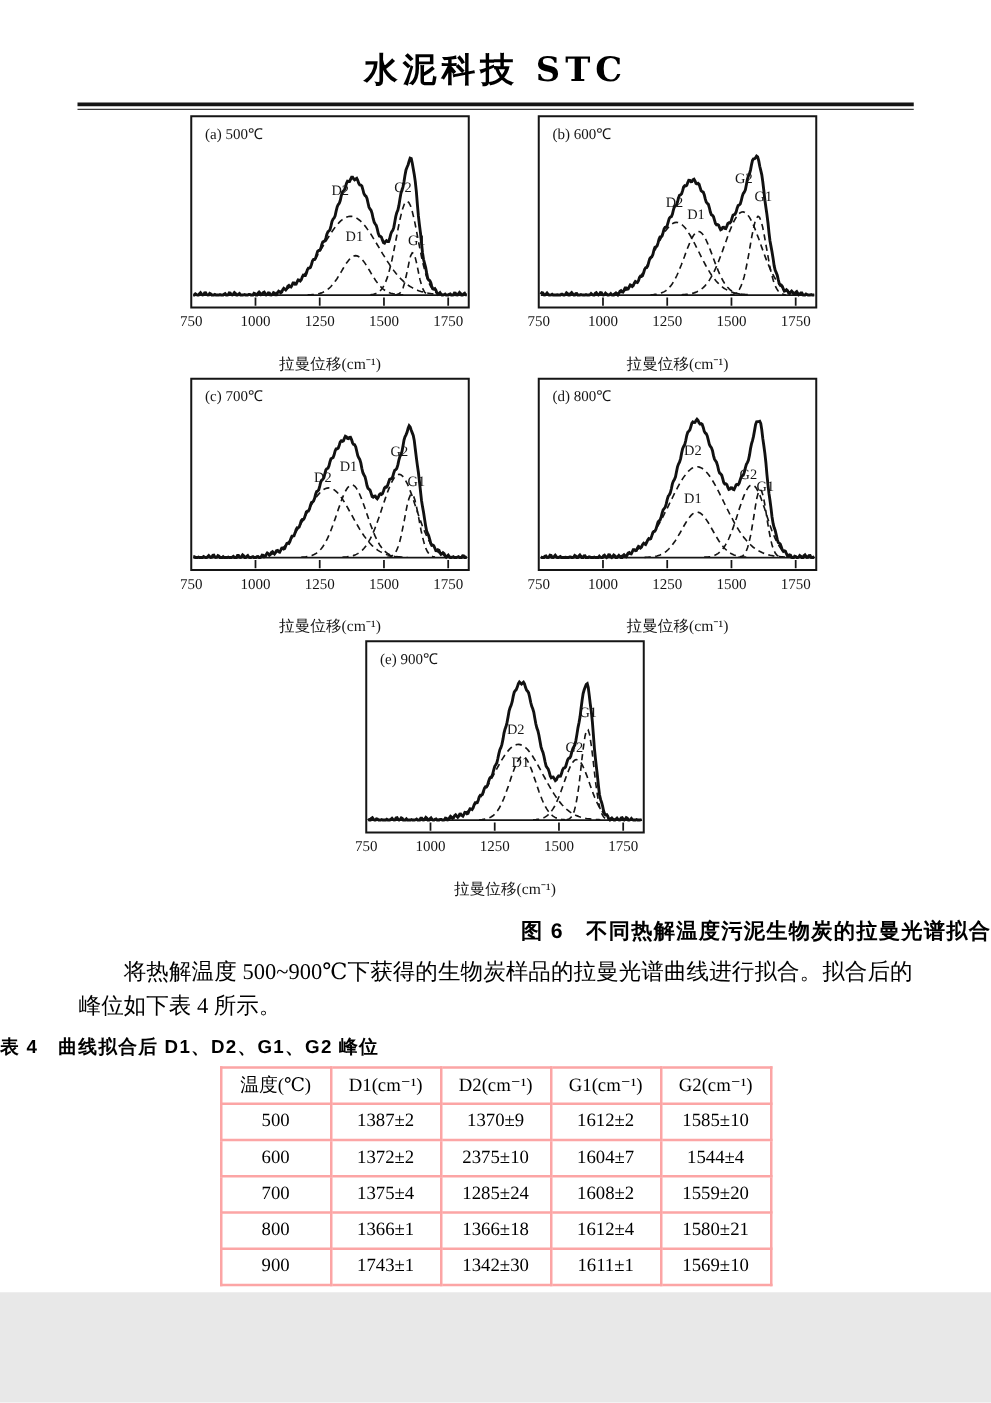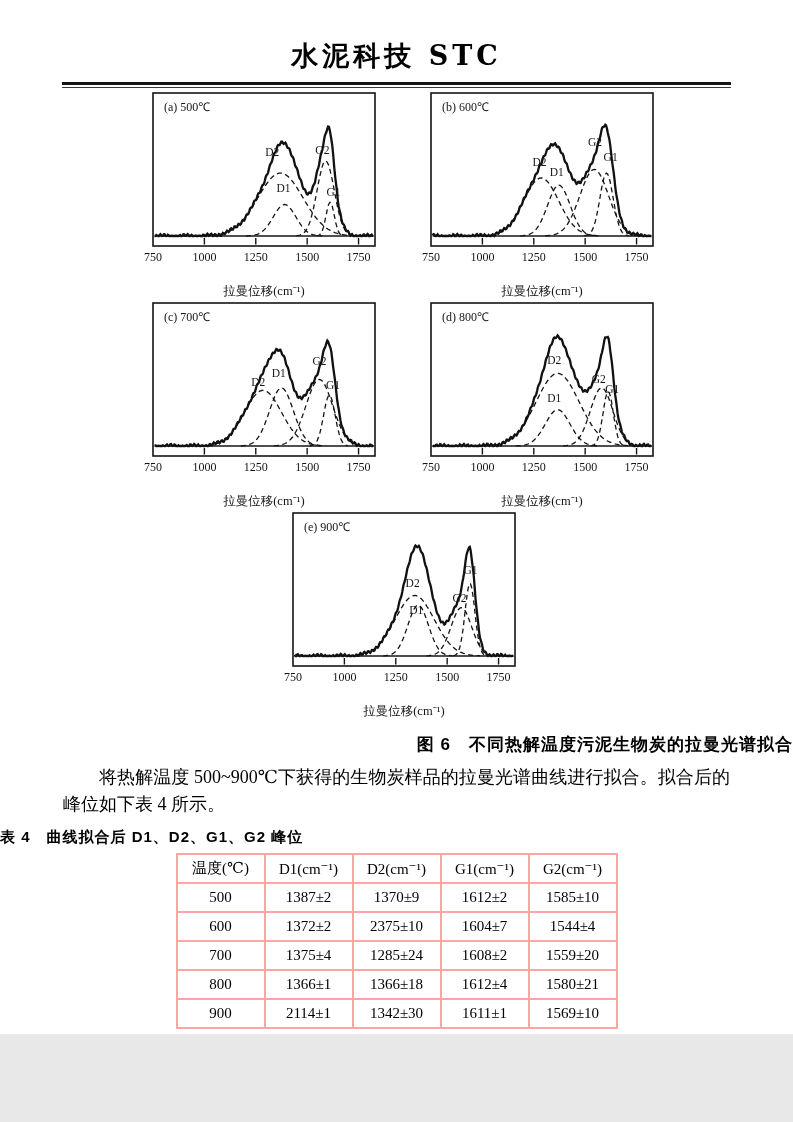--- a/index.html
+++ b/index.html
@@ -235,21 +235,21 @@
         </tr>
         <tr>
           <td>800</td>
           <td>1366±1</td>
           <td>1366±18</td>
           <td>1612±4</td>
           <td>1580±21</td>
         </tr>
         <tr>
           <td>900</td>
-          <td>2114±1</td>
+          <td>1743±1</td>
           <td>1342±30</td>
           <td>1611±1</td>
           <td>1569±10</td>
         </tr>
       </tbody>
   </table>
 
   <p class="body-text after">分峰后的 ID1/IG1、ID2/IG2、IG1/IG2 随着热解温度变化趋势如图 7 所示。</p>
 
   <div class="footer">

